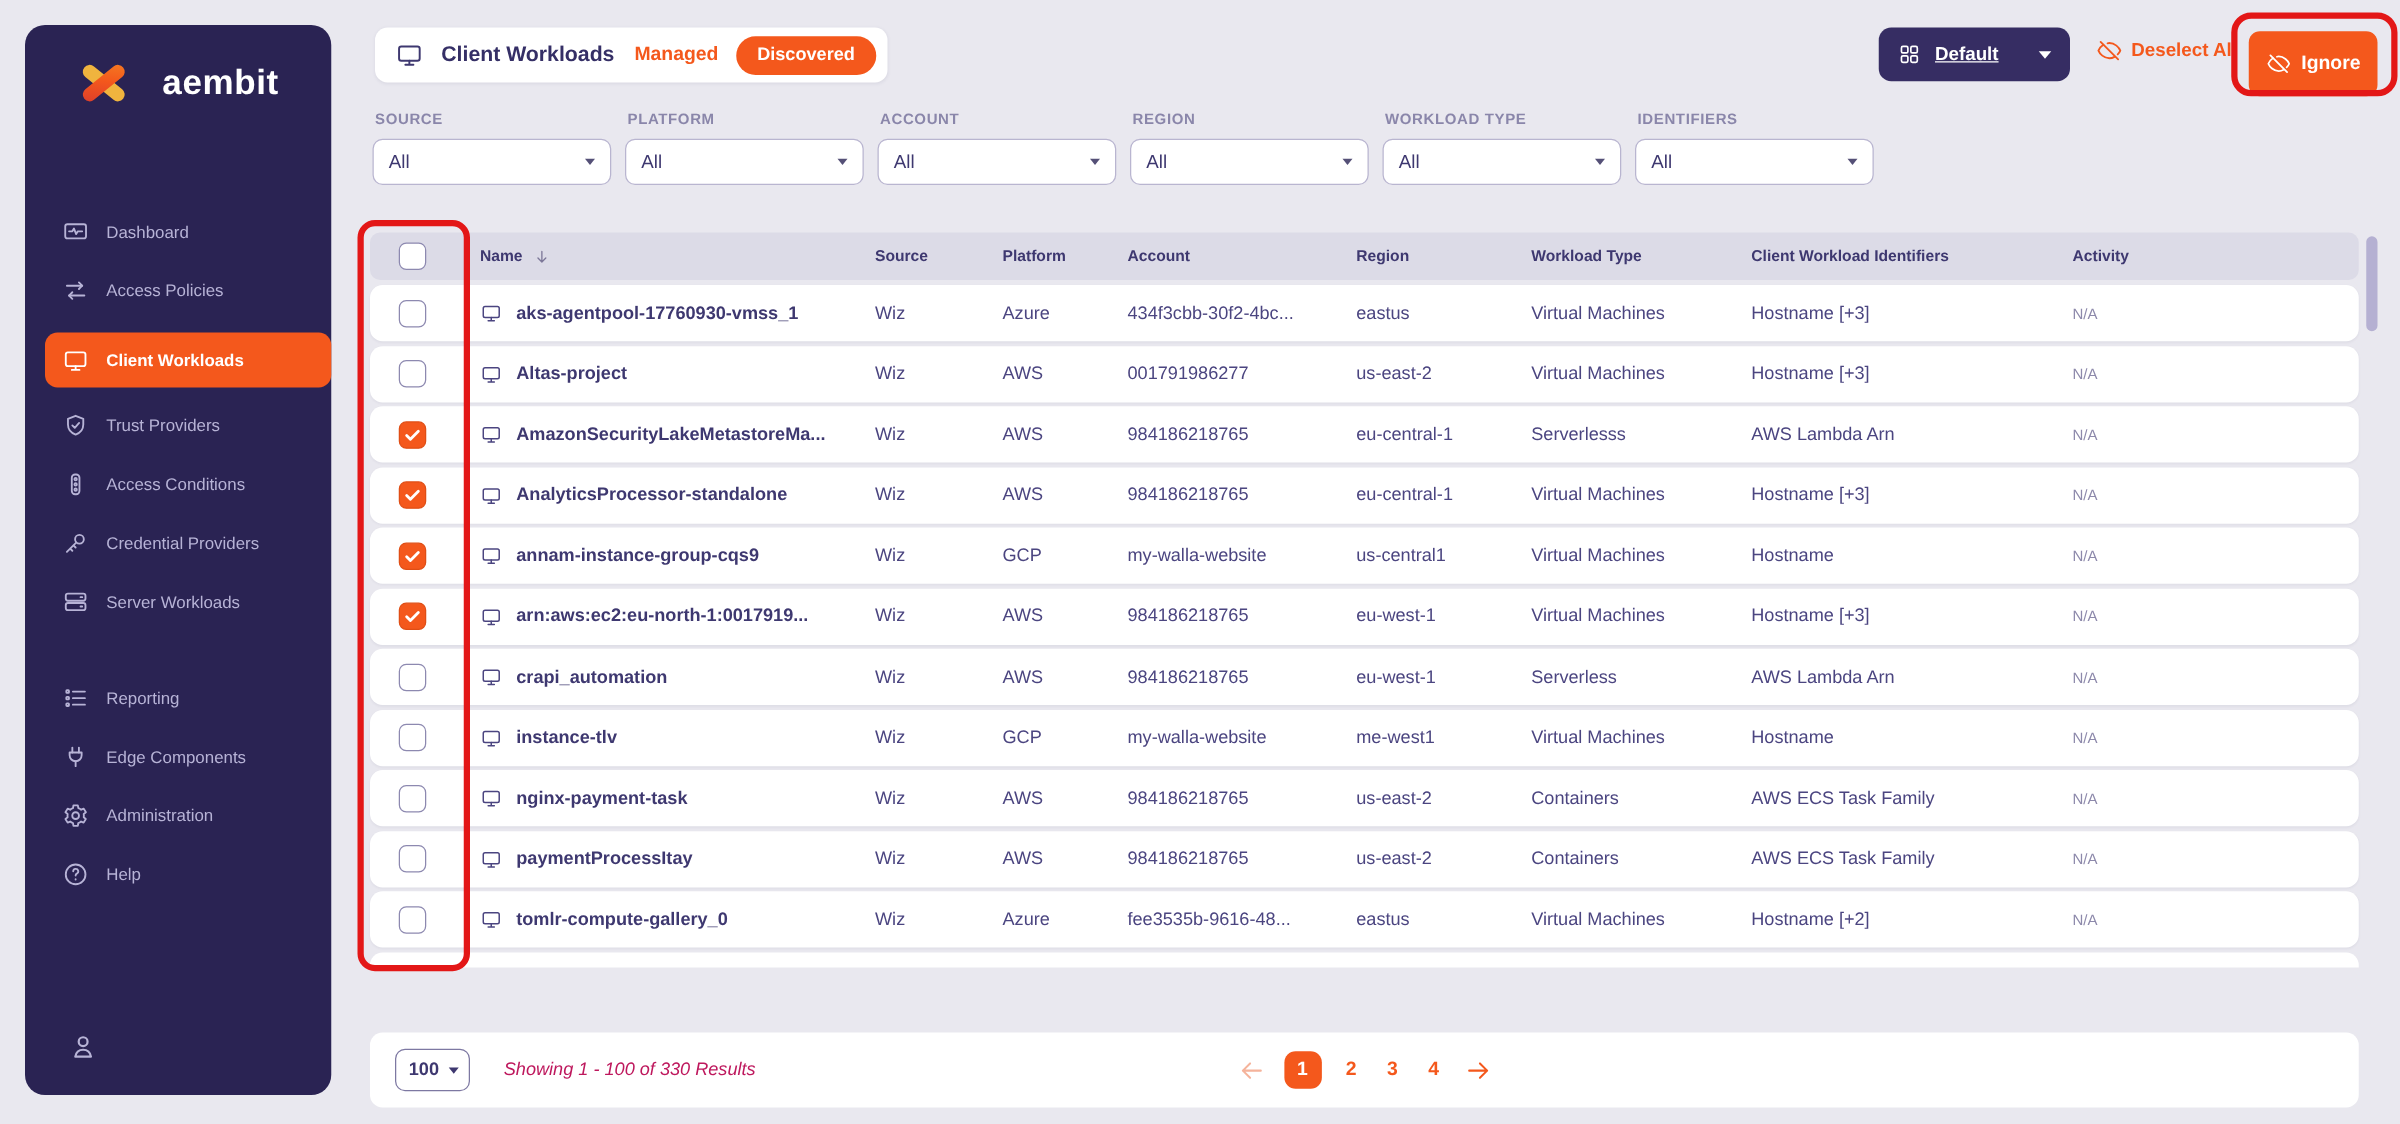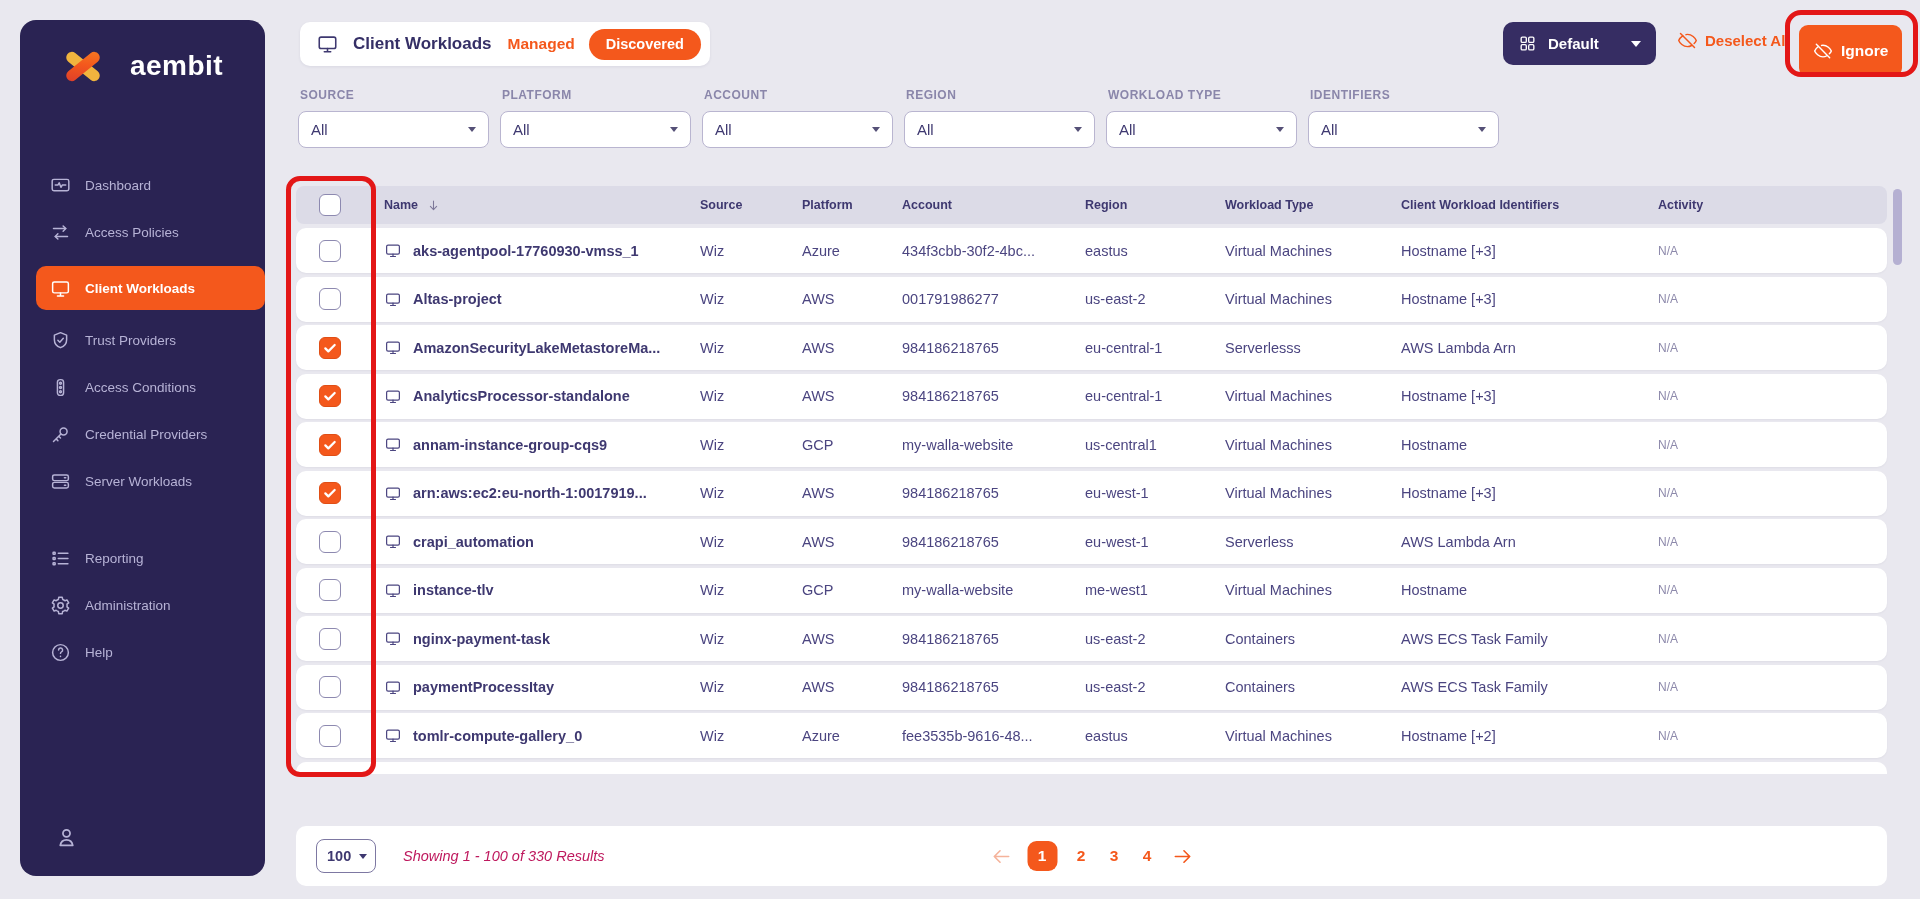--- a/index.html
+++ b/index.html
@@ -40,21 +40,21 @@
   .title-icon { width:23px; height:22px; color:#3e3870; }
   .title-text { color:#352f66; font-weight:700; font-size:17px; }
   .managed { color:#f4581c; font-weight:600; font-size:15.5px; margin-left:2px; cursor:pointer; }
   .discovered { background:#f4581c; color:#fff; font-weight:700; font-size:14.5px;
     height:31px; padding:0 17px; border-radius:16px; display:flex; align-items:center; cursor:pointer; }
 
   .view-btn { position:absolute; left:1503px; top:22px; width:153px; height:43px;
     background:#362d63; border-radius:10px; color:#fff; display:flex; align-items:center;
     padding:0 15px; gap:11px; cursor:pointer; }
   .view-btn .icon { width:19px; height:19px; }
-  .view-label { font-size:15px; font-weight:600; flex:1; }
+  .view-label { font-size:15px; font-weight:600; flex:1;text-decoration:underline; }
   .caret { width:0; height:0; border-left:5px solid transparent;
     border-right:5px solid transparent; border-top:6px solid #fff; }
   .deselect { position:absolute; left:1677px; top:30px; display:flex; align-items:center;
     gap:7px; color:#f4581c; font-size:15px; font-weight:600; cursor:pointer; }
   .deselect .icon { width:21px; height:21px; }
   .ignore-btn { position:absolute; left:1799px; top:25px; height:52px; padding:0 14px;
     background:#f4581c; border-radius:9px; color:#fff; display:flex; align-items:center;
     gap:8px; font-weight:700; font-size:15.5px; cursor:pointer; border:none; }
   .ignore-btn .icon { width:20px; height:20px; }
 
@@ -207,20 +207,30 @@
               <rect x="3.5" y="4.8" width="2.4" height="2.4" rx=".6"></rect>
               <rect x="3.5" y="10.8" width="2.4" height="2.4" rx=".6"></rect>
               <rect x="3.5" y="16.8" width="2.4" height="2.4" rx=".6"></rect>
             </svg>
           </span>
           <span>Reporting</span>
         </div>
         <div class="nav-item">
           <span class="icon">
             <svg viewBox="0 0 24 24">
+              <path d="M9 3.5V8M15 3.5V8"></path>
+              <path d="M6.5 8h11v2.5a5.5 5.5 0 0 1-11 0z"></path>
+              <path d="M12 16v4.5"></path>
+            </svg>
+          </span>
+          <span>Edge Components</span>
+        </div>
+        <div class="nav-item">
+          <span class="icon">
+            <svg viewBox="0 0 24 24">
               <circle cx="12" cy="12" r="3.1"></circle>
               <path d="M19.4 13.5a7.8 7.8 0 0 0 0-3l2-1.5-2-3.4-2.3 1a7.7 7.7 0 0 0-2.6-1.5L14 2.6h-4l-.4 2.5a7.7 7.7 0 0 0-2.6 1.5l-2.3-1-2 3.4 2 1.5a7.8 7.8 0 0 0 0 3l-2 1.5 2 3.4 2.3-1c.8.7 1.7 1.2 2.6 1.5l.4 2.5h4l.4-2.5c1-.3 1.8-.8 2.6-1.5l2.3 1 2-3.4z"></path>
             </svg>
           </span>
           <span>Administration</span>
         </div>
         <div class="nav-item">
           <span class="icon">
             <svg viewBox="0 0 24 24">
               <circle cx="12" cy="12" r="9"></circle>

